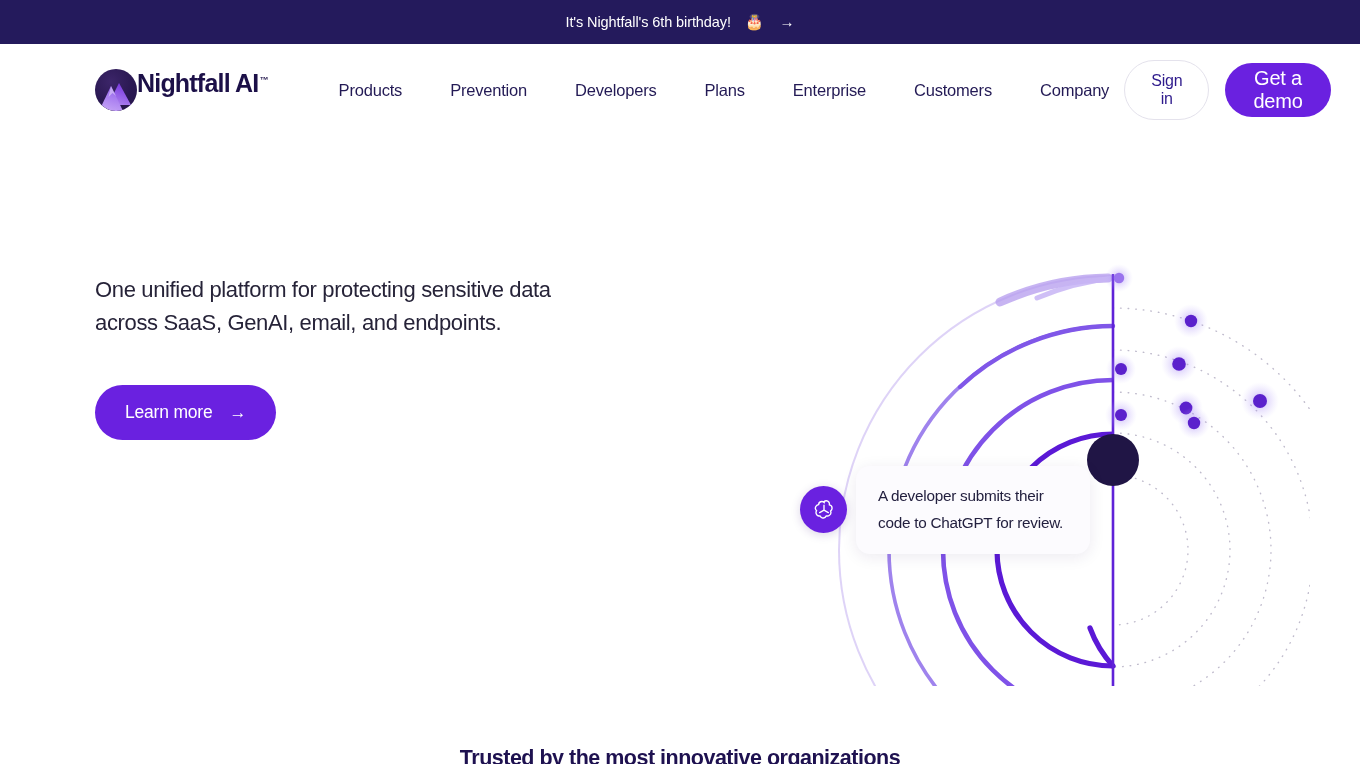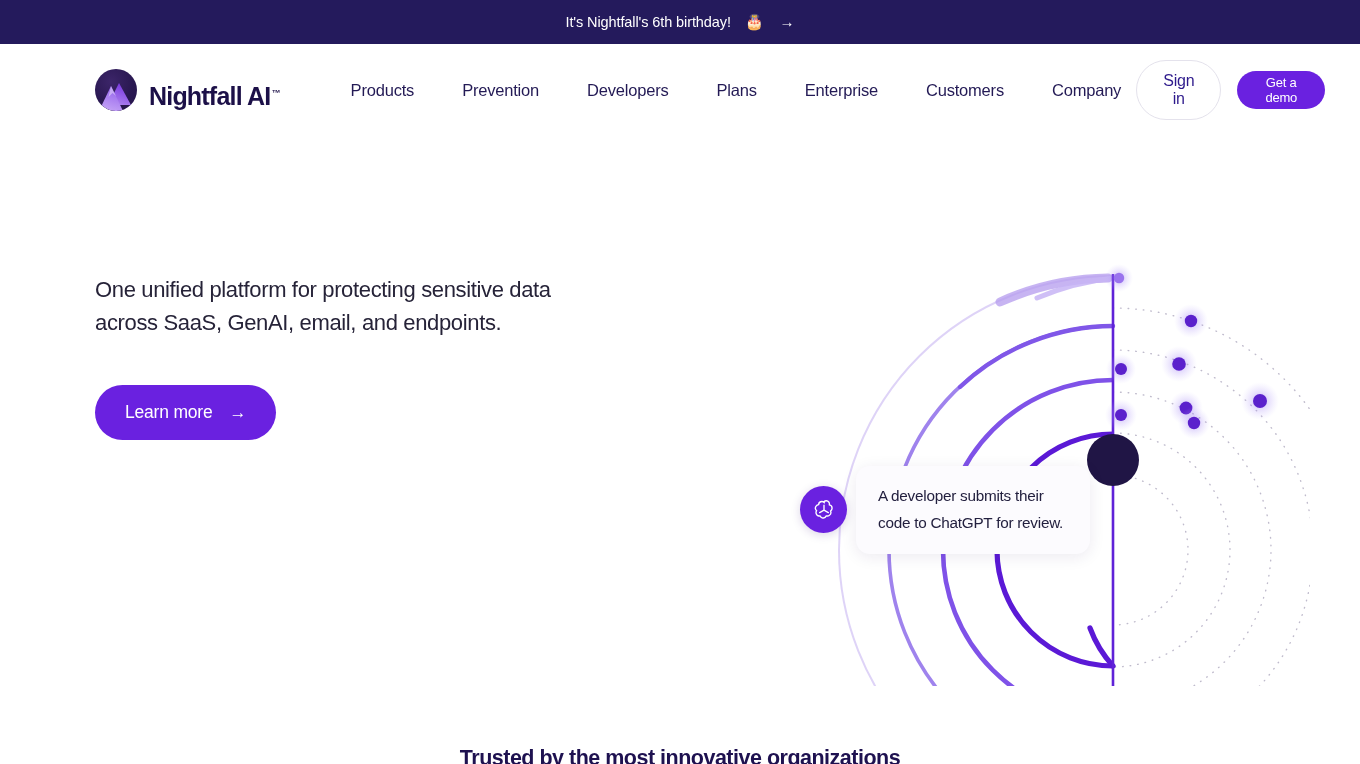--- a/index.html
+++ b/index.html
@@ -45,22 +45,21 @@
     height: 92px;
     width: 100%;
     display: flex;
     align-items: center;
     padding: 0 95px;
     background: #ffffff;
     position: relative;
   }
   .brand {
     display: flex;
-    align-items: flex-end;
-    gap: 12px;
+    align-items: flex-start;
     cursor: pointer;
     flex: 0 0 auto;
   }
   .logo-mark {
     width: 42px;
     height: 42px;
     border-radius: 50%;
     background: radial-gradient(circle at 38% 30%, #3c2569 0%, #2a1852 55%, #241449 100%);
     position: relative;
     overflow: hidden;
@@ -110,21 +109,21 @@
     padding: 11px 26px;
     border-radius: 999px;
     cursor: pointer;
     font-family: inherit;
     letter-spacing: -0.2px;
   }
   .btn-demo {
     border: none;
     background: #6A21E0;
     color: #ffffff;
-    font-size: 13px;
+    font-size: 20px;
     padding: 4px 28px;
     border-radius: 999px;
     cursor: pointer;
     font-family: inherit;
     letter-spacing: -0.2px;
     font-weight: 500;
   }
 
   
   .hero {

